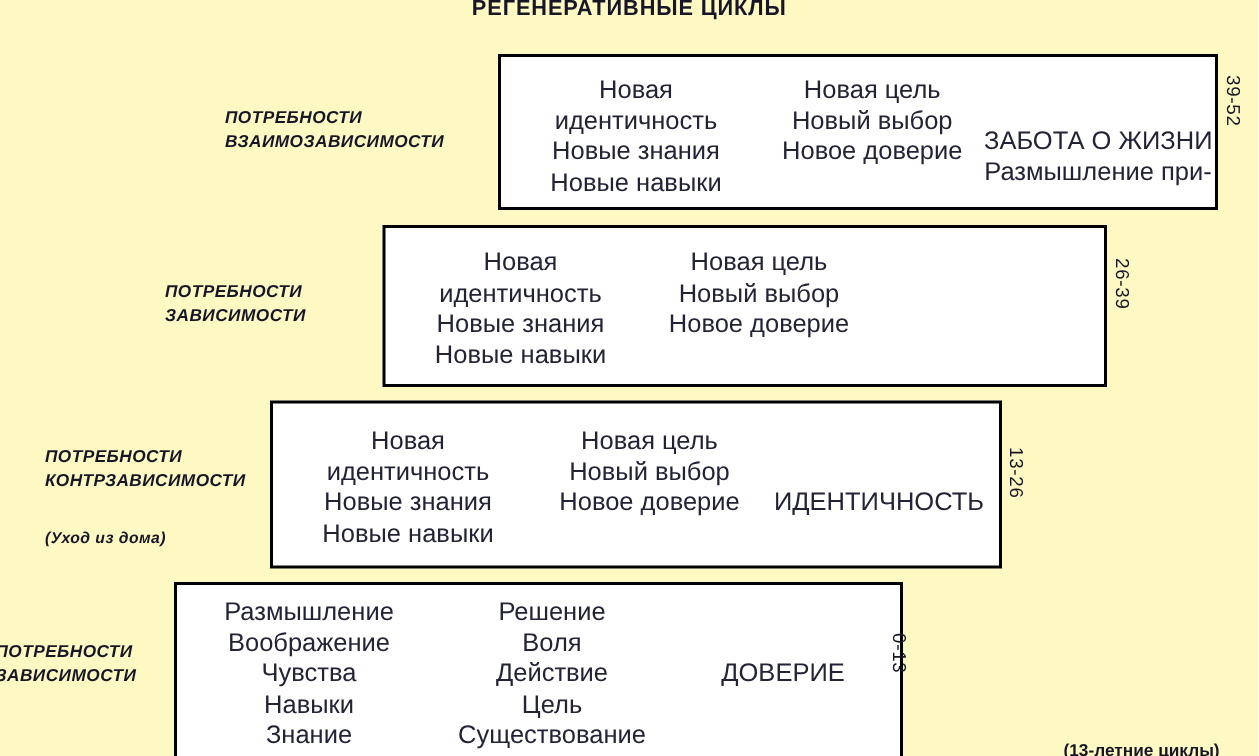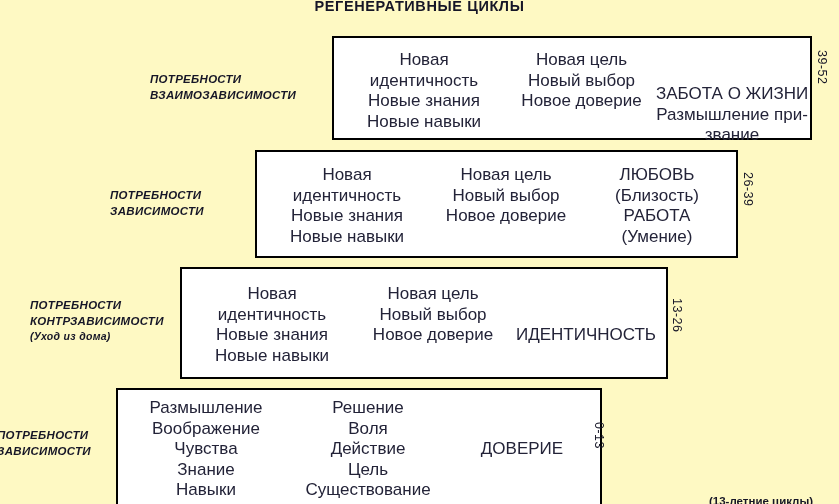--- a/index.html
+++ b/index.html
@@ -49,20 +49,21 @@
     font-size: 11.5px;
     font-weight: bold;
     line-height: 15.5px;
     letter-spacing: 0.3px;
     color: #161627;
     font-style: italic;
   }
   .side-label .sub {
     font-weight: bold;
     font-size: 10.5px;
+    margin-top: 23px;
   }
   .age-label {
     position: absolute;
     font-size: 12.5px;
     letter-spacing: 0.5px;
     color: #161627;
     transform: rotate(90deg);
     transform-origin: left top;
     white-space: nowrap;
   }
@@ -95,21 +96,20 @@
       <div>Новые навыки</div>
     </div>
     <div class="col" style="left:170px; top:12px; width:155px;">
       <div>Новая цель</div>
       <div>Новый выбор</div>
       <div>Новое доверие</div>
     </div>
     <div class="col" style="left:322px; top:12px; width:152px;margin-top:34px;">
       <div>ЗАБОТА О ЖИЗНИ</div>
       <div>Размышление при-</div>
-      <div>звание</div>
     </div>
   </div>
 
   <div class="age-label" style="left:829px; top:50px;">39-52</div>
 
   <div class="side-label" style="left:110px; top:188px; width:170px;">
     <div>ПОТРЕБНОСТИ</div>
     <div>ЗАВИСИМОСТИ</div>
   </div>
 
@@ -117,26 +117,20 @@
     <div class="col" style="left:10px; top:13px; width:160px;">
       <div>Новая</div>
       <div>идентичность</div>
       <div>Новые знания</div>
       <div>Новые навыки</div>
     </div>
     <div class="col" style="left:170px; top:13px; width:158px;">
       <div>Новая цель</div>
       <div>Новый выбор</div>
       <div>Новое доверие</div>
-    </div>
-    <div class="col" style="left:326px; top:13px; width:148px;">
-      <div>ЛЮБОВЬ</div>
-      <div>(Близость)</div>
-      <div>РАБОТА</div>
-      <div>(Умение)</div>
     </div>
   </div>
 
   <div class="age-label" style="left:755px; top:172px;">26-39</div>
 
   <div class="side-label" style="left:30px; top:298px; width:160px;">
     <div>ПОТРЕБНОСТИ</div>
     <div>КОНТРЗАВИСИМОСТИ</div>
     <div class="sub">(Уход из дома)</div>
   </div>
@@ -163,22 +157,22 @@
   <div class="side-label" style="left:-3px; top:428px; width:110px;">
     <div>ПОТРЕБНОСТИ</div>
     <div>ЗАВИСИМОСТИ</div>
   </div>
 
   <div class="stage-box" style="left:116px; top:388px; width:486px; height:134px;">
     <div class="col" style="left:8px; top:8px; width:160px;">
       <div>Размышление</div>
       <div>Воображение</div>
       <div>Чувства</div>
+      <div>Навыки</div>
       <div>Знание</div>
-      <div>Навыки</div>
     </div>
     <div class="col" style="left:170px; top:8px; width:160px;">
       <div>Решение</div>
       <div>Воля</div>
       <div>Действие</div>
       <div>Цель</div>
       <div>Существование</div>
     </div>
     <div class="col" style="left:330px; top:49px; width:148px;">
       <div>ДОВЕРИЕ</div>

